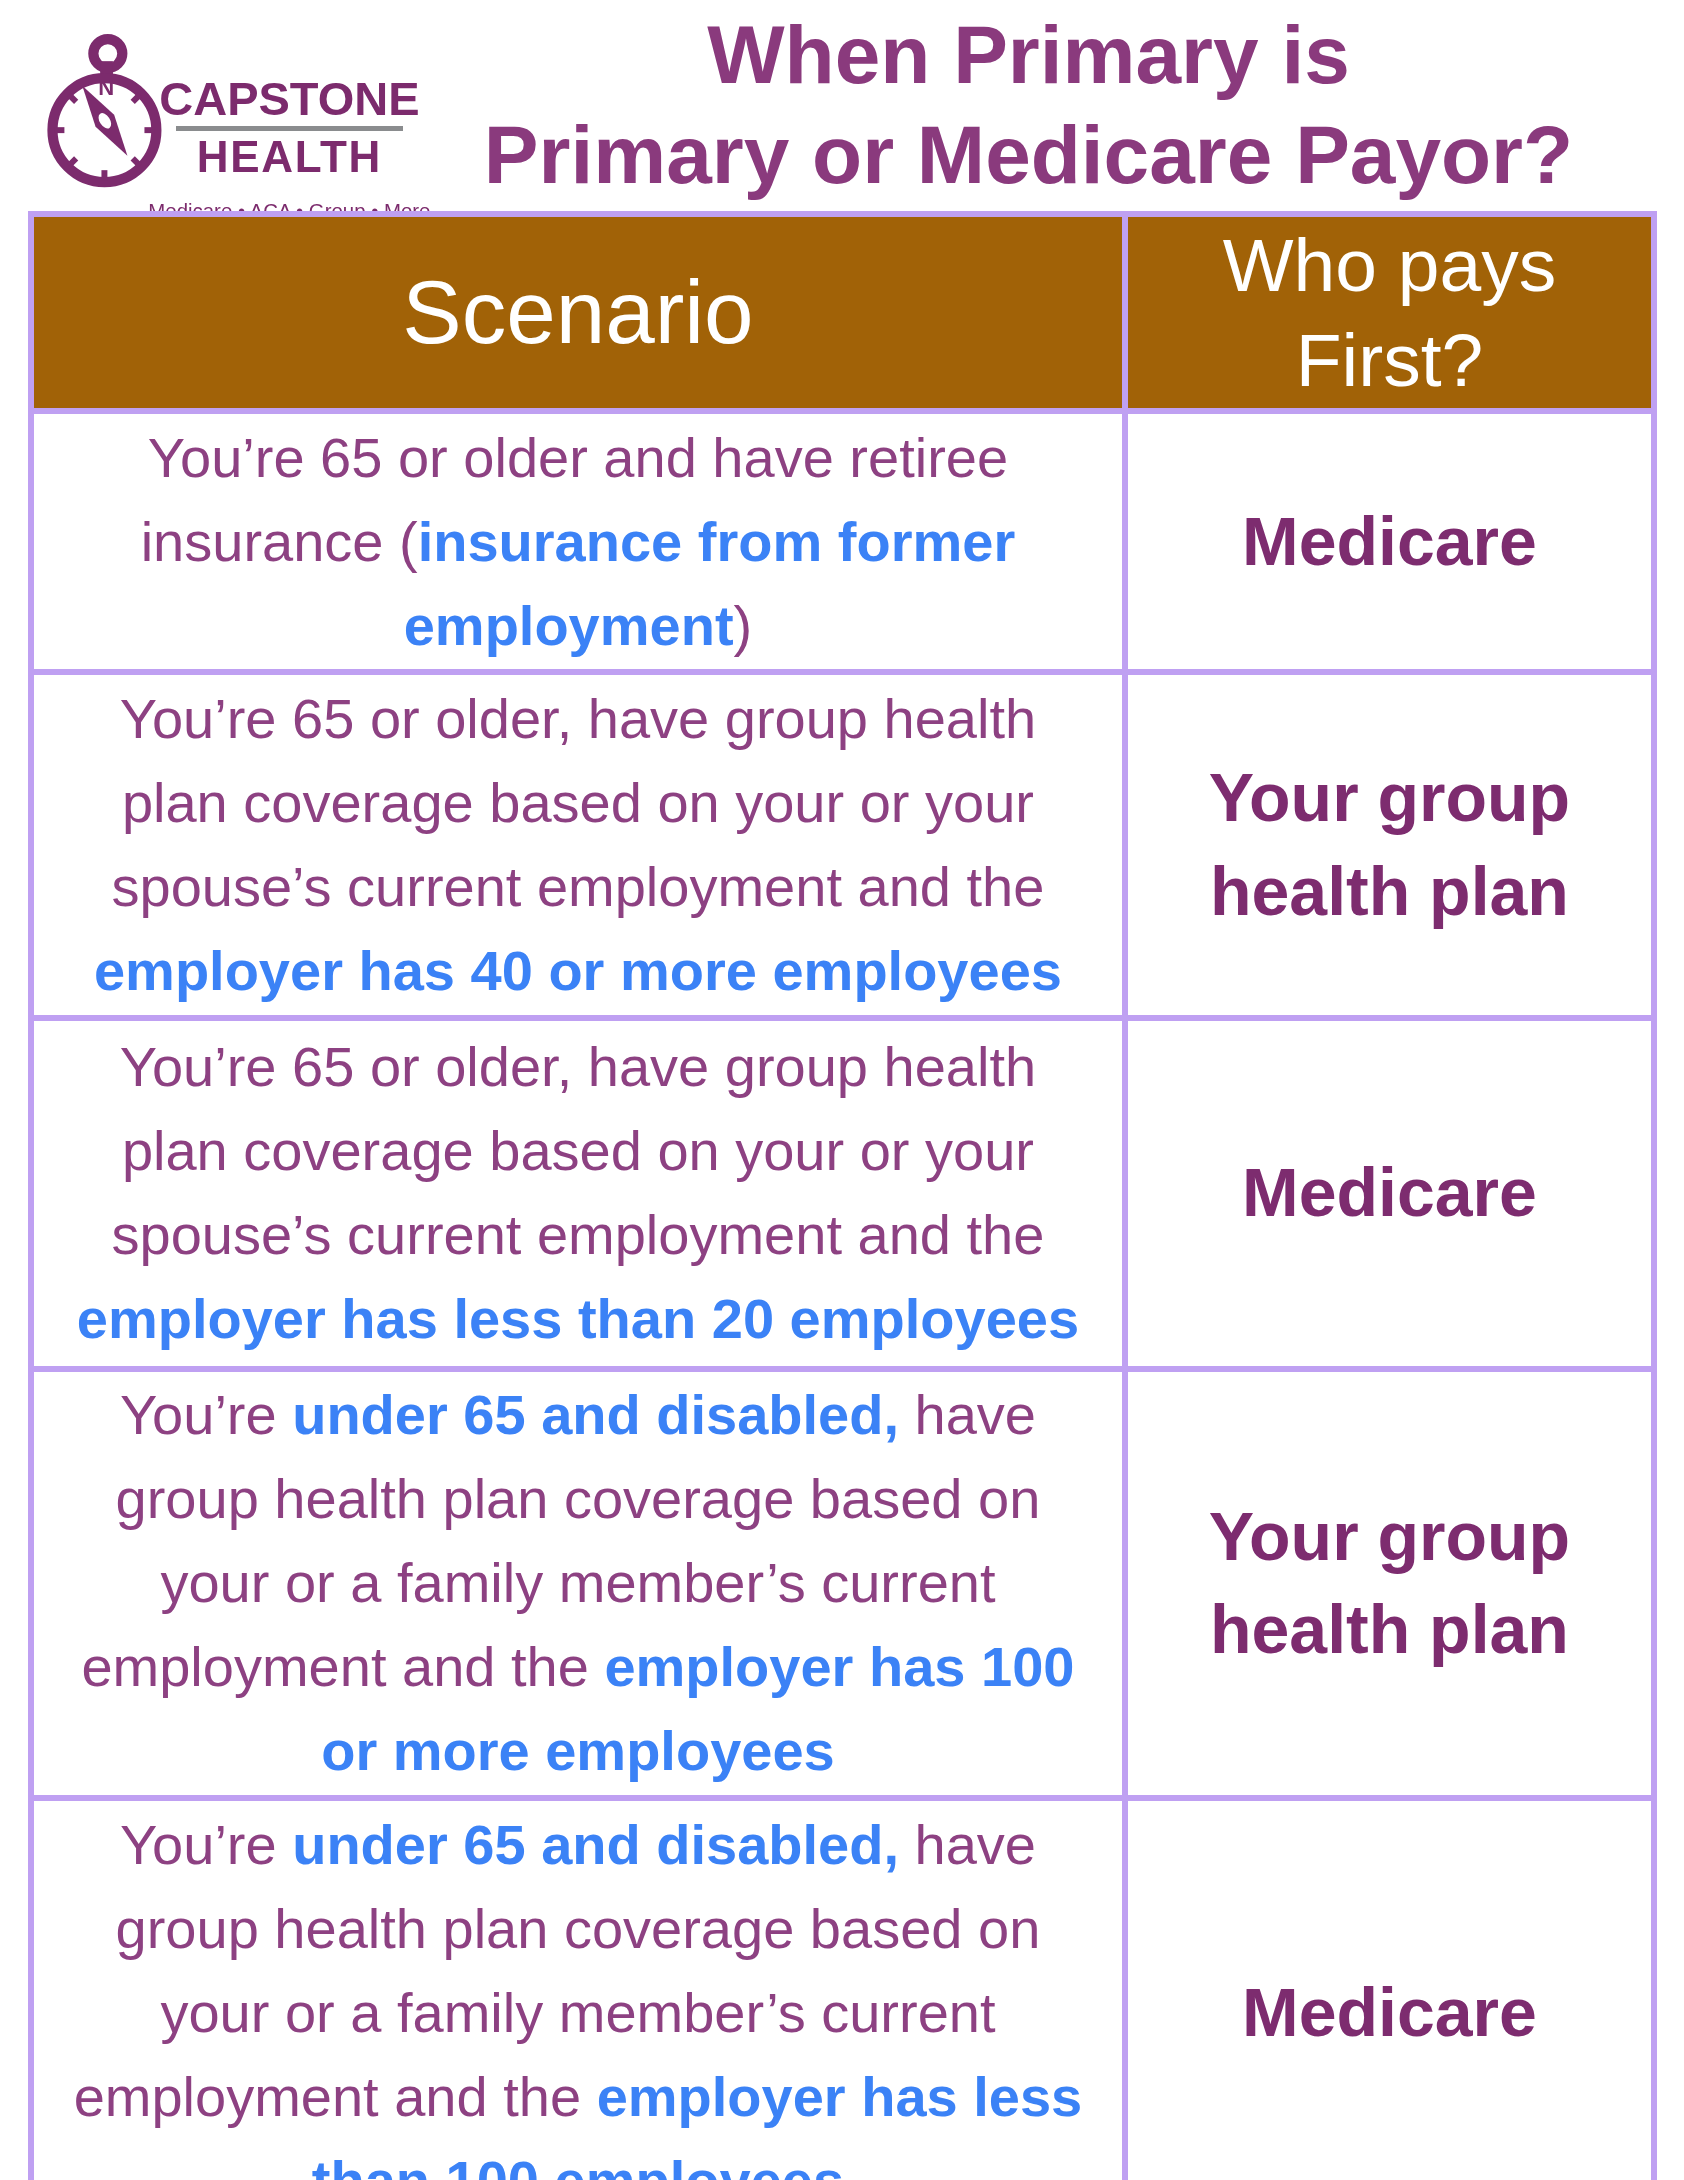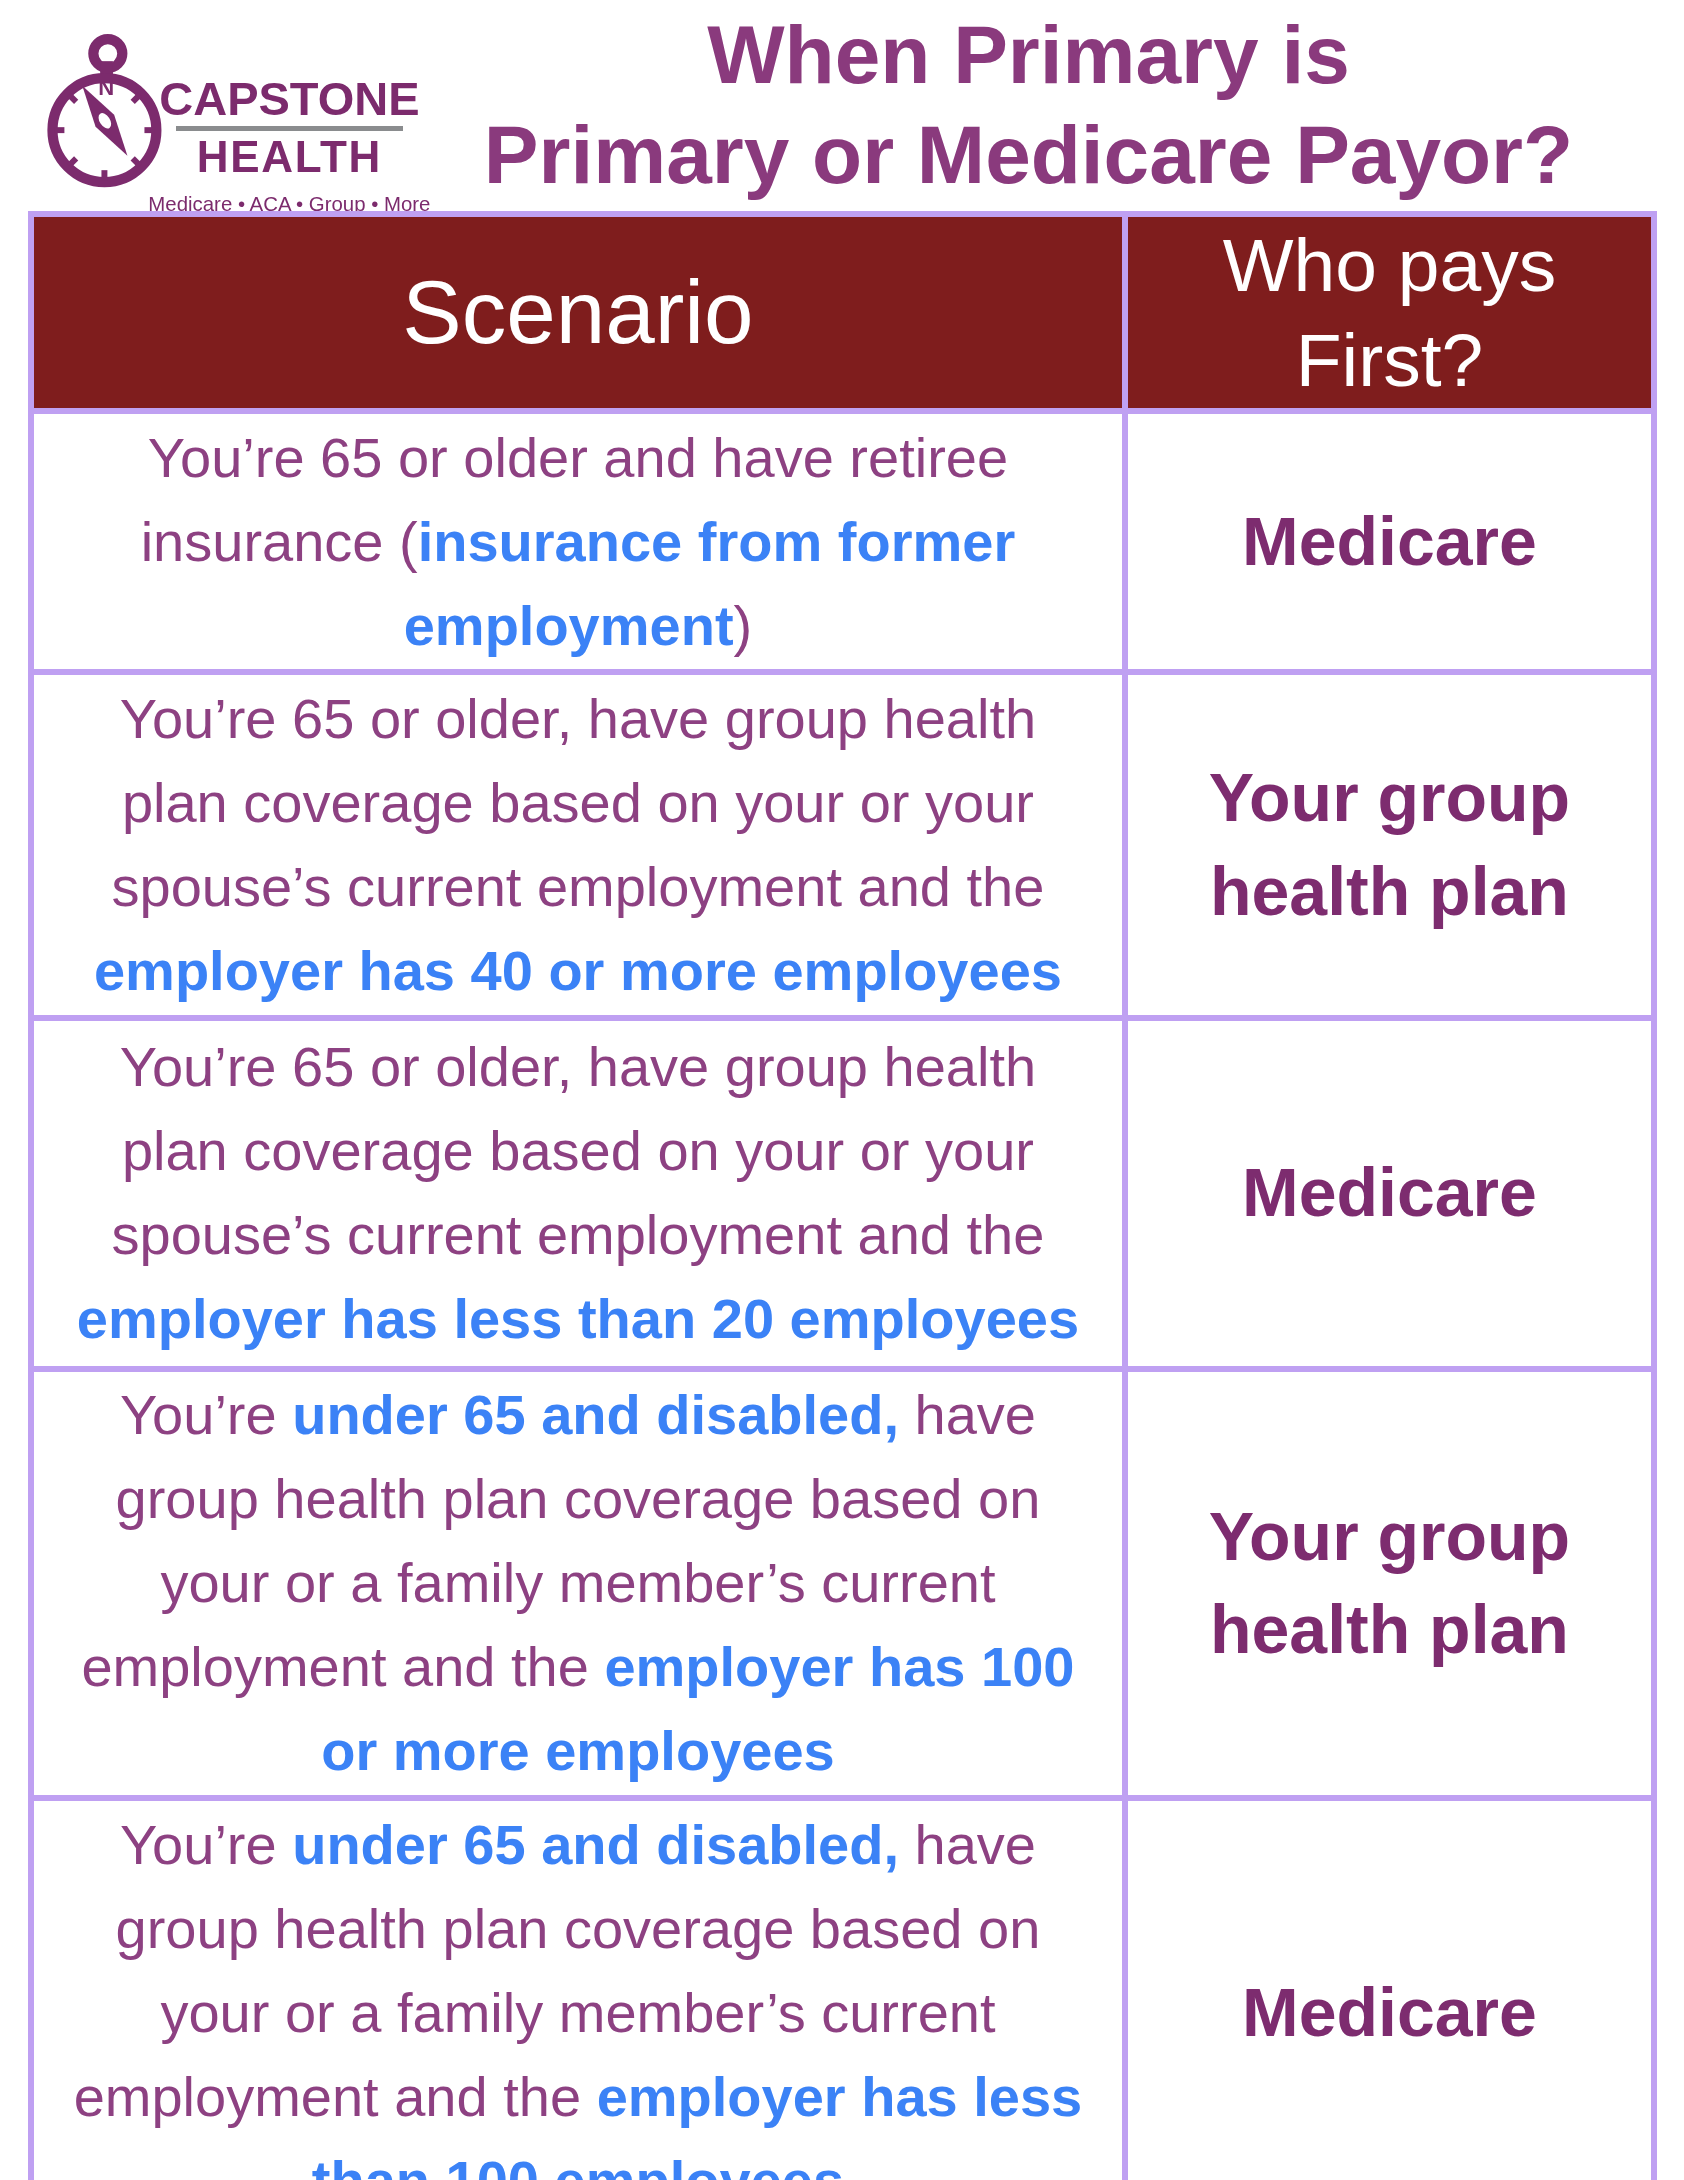--- a/index.html
+++ b/index.html
@@ -10,38 +10,38 @@
   }
   .page { position:relative; width:1685px; height:2181px; overflow:hidden; background:#ffffff; }
 
   
   .header { position:absolute; top:0; left:0; width:100%; height:211px; }
   .logo { position:absolute; left:38px; top:22px; display:flex; align-items:flex-start; }
   .logo-text { display:flex; flex-direction:column; align-items:center; margin-left:3.4px; margin-top:53px; width:232px;justify-content:space-between; }
   .brand1 { font-weight:bold; font-size:47px; letter-spacing:0px; color:#7C2B6D; line-height:1.0; white-space:nowrap; }
   .logo-rule { width:227px; height:5.1px; background:#8A8C8E; margin:4.3px 0 3.4px 0; }
   .brand2 { font-weight:bold; font-size:44px; color:#7C2B6D; line-height:1.0; letter-spacing:1.7px; }
-  .tagline { font-size:20.4px; color:#7C2B6D; margin-top:14px; white-space:nowrap; }
+  .tagline { font-size:20.4px; color:#7C2B6D; margin-top:21px; white-space:nowrap; }
 
   .title {
     position:absolute; left:400px; right:28px; top:5.1px;
     text-align:center; color:#8A3A7D; font-weight:bold;
     font-size:82px; line-height:100px;
   }
 
   
   table.tbl {
     position:absolute; left:28px; top:211px; width:1629px;
     border-collapse:collapse; table-layout:fixed;
   }
   .tbl col.c1 { width:67.4%; }
   .tbl col.c2 { width:32.6%; }
   .tbl th, .tbl td { border:6px solid #BFA0F2; vertical-align:middle; text-align:center; overflow:visible; }
   .tbl thead tr { height:185px; }
-  .tbl thead th { background:#7f1d1d; color:#ffffff; font-weight:normal; }
+  .tbl thead th { background:#a16207; color:#ffffff; font-weight:normal; }
   th.scenario-h { font-size:89px; }
   th.who-h { font-size:75px; line-height:1.26; }
 
   .tbl tbody tr:nth-child(1) { height:246px; }
   .tbl tbody tr:nth-child(2) { height:345px; }
   .tbl tbody tr:nth-child(3) { height:351px; }
   .tbl tbody tr:nth-child(4) { height:422px; }
   .tbl tbody tr:nth-child(5) { height:393px; }
 
   td.scenario {

